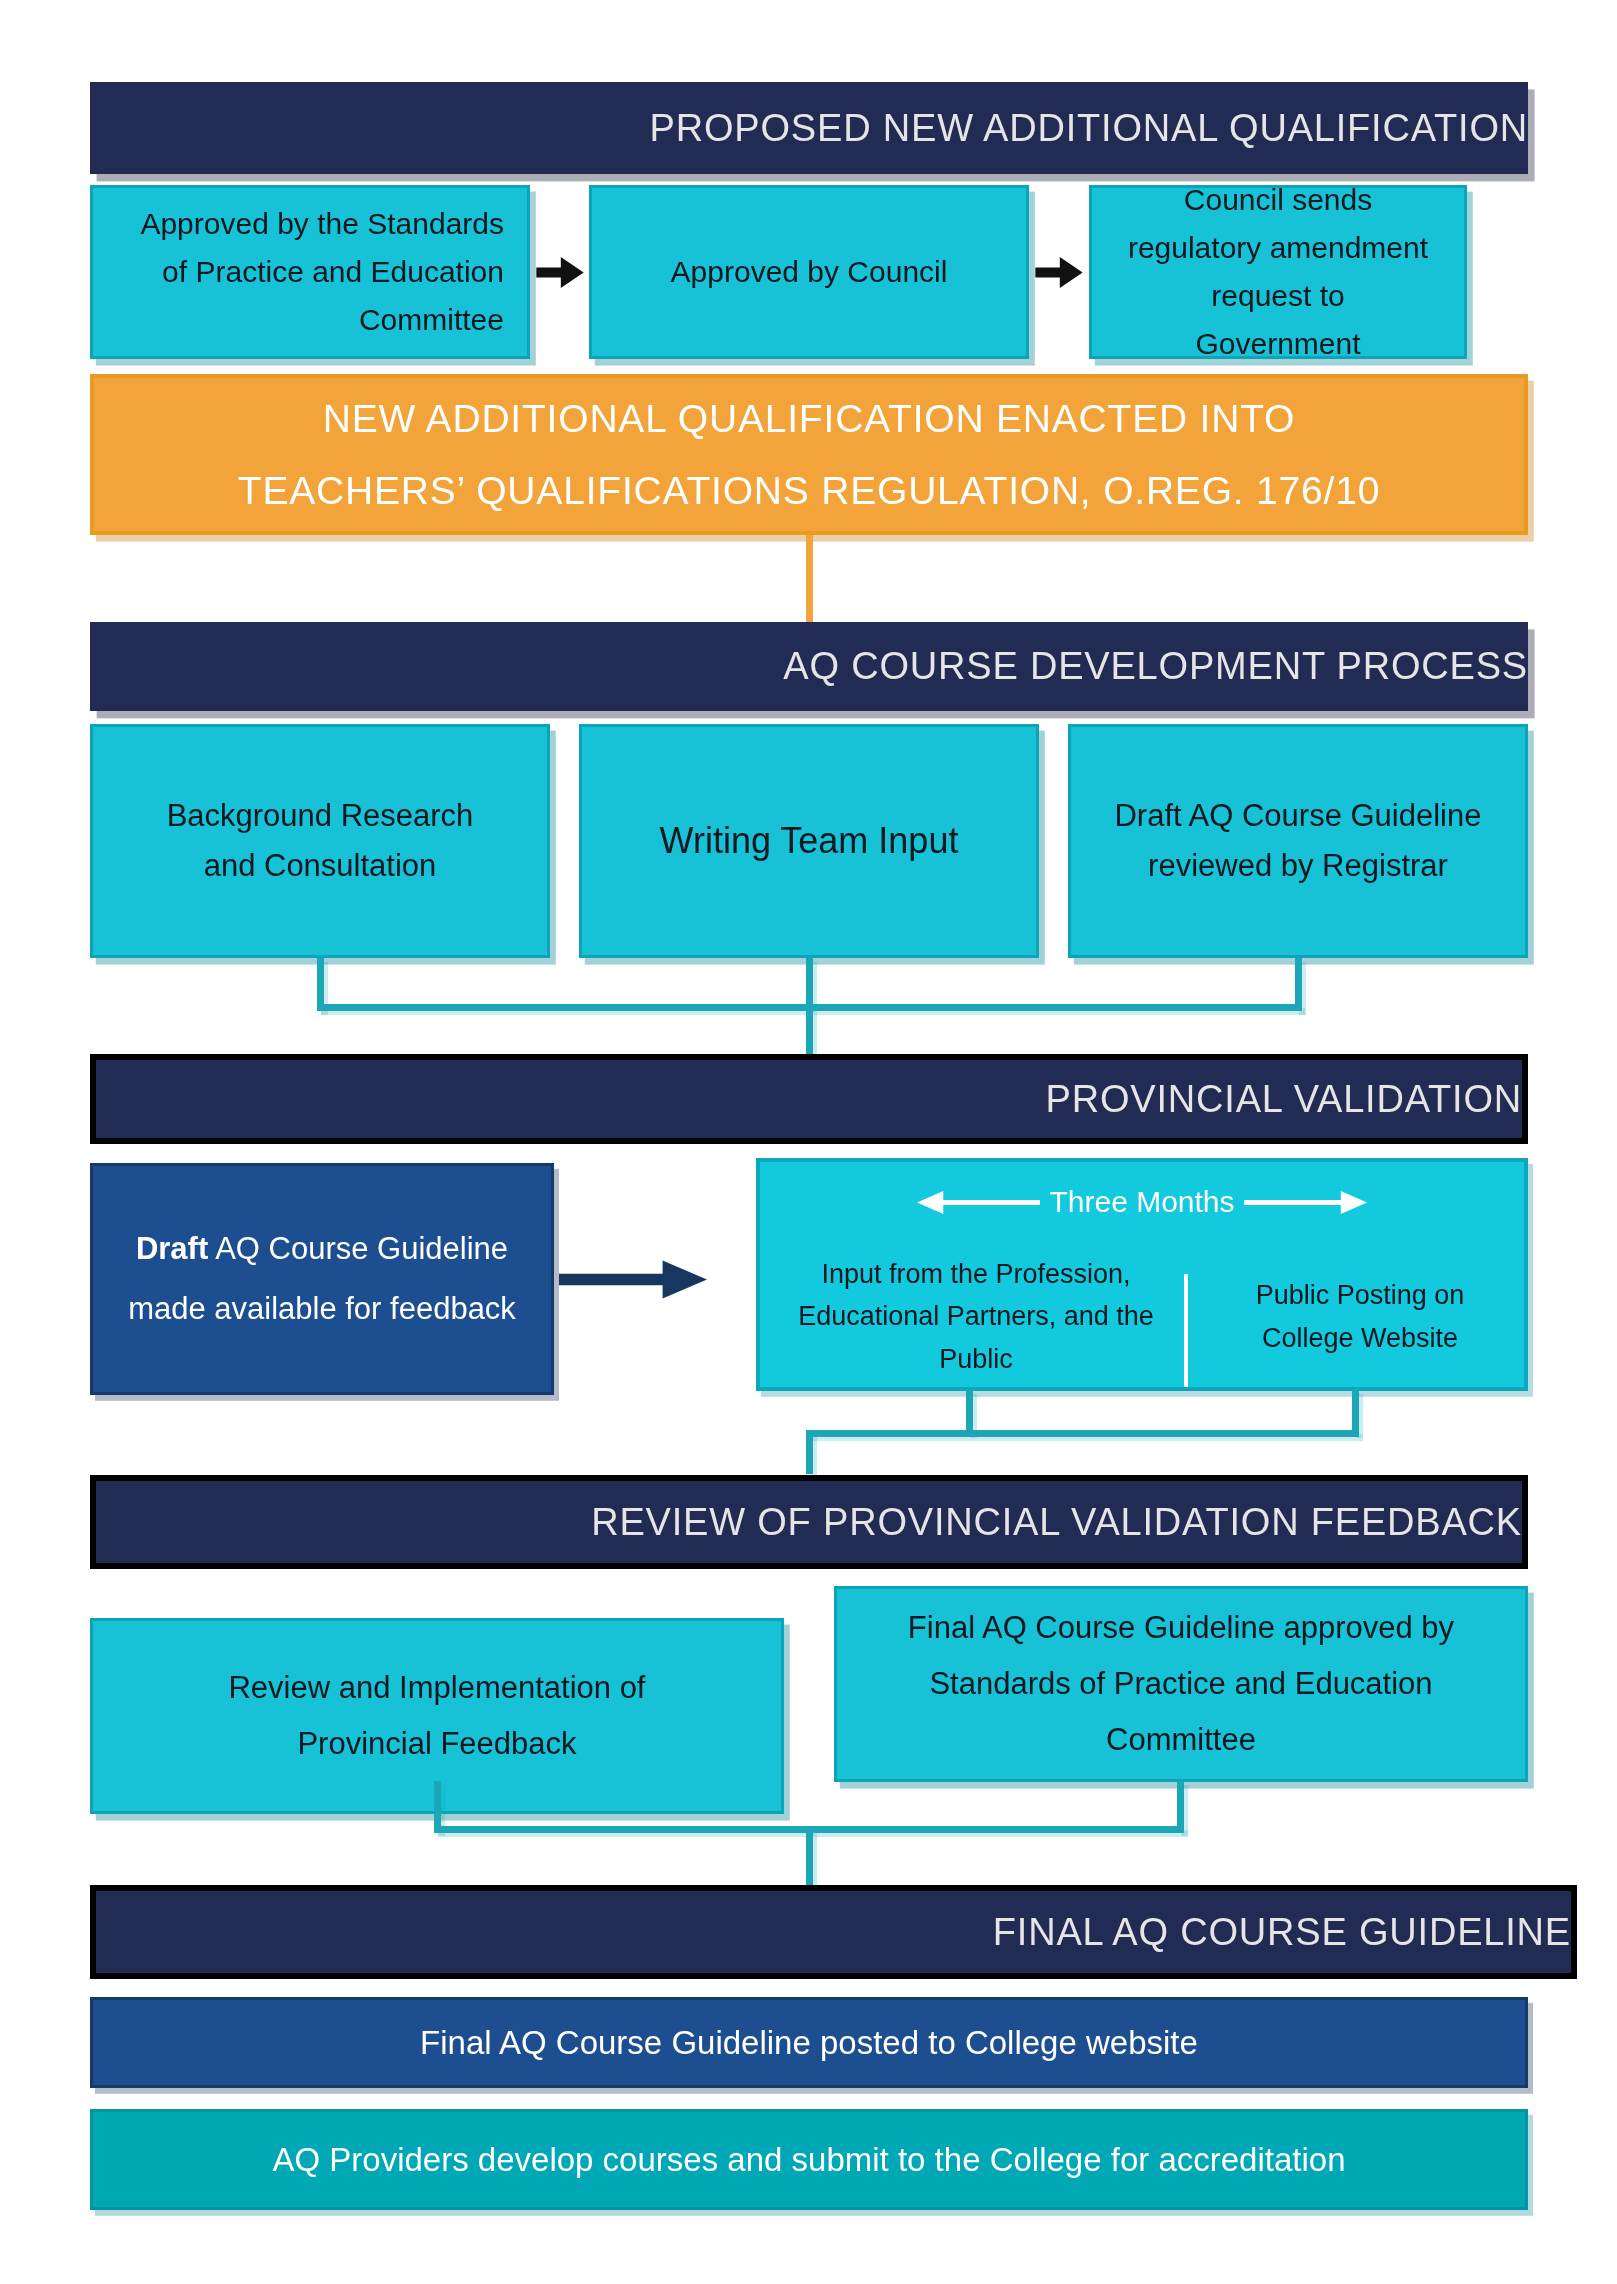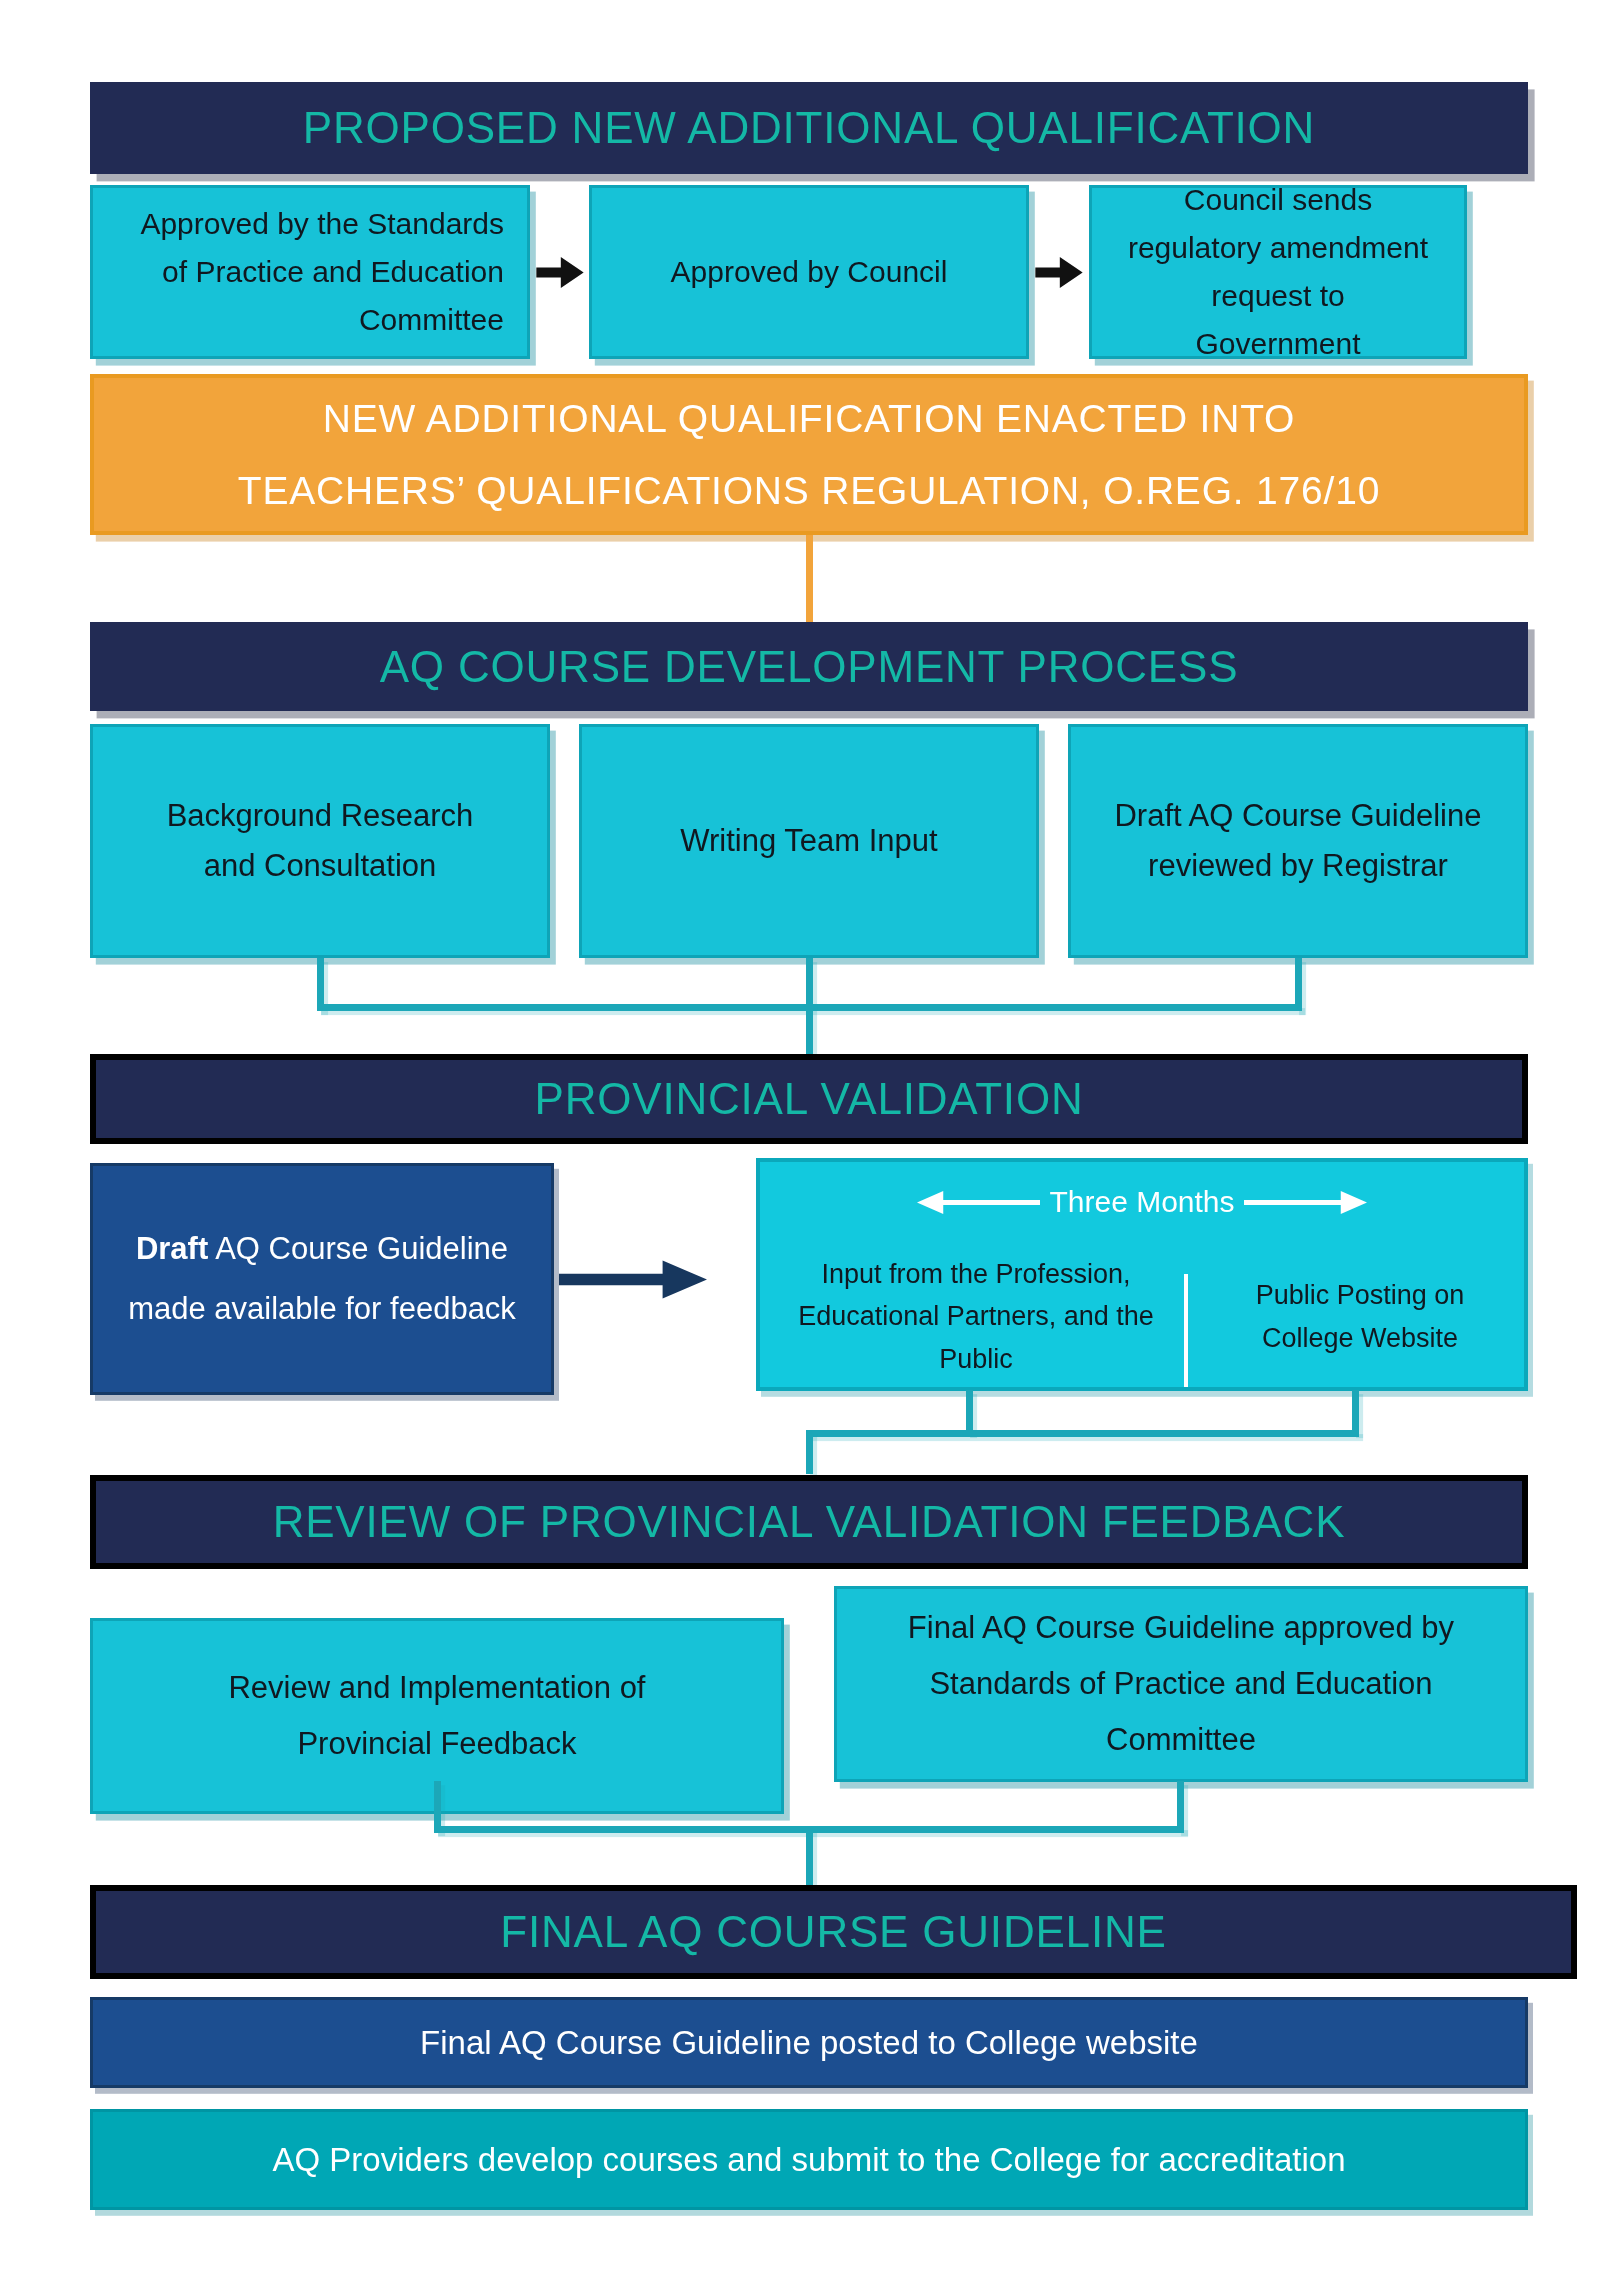--- a/index.html
+++ b/index.html
@@ -24,22 +24,23 @@
   html,body{margin:0;padding:0;}
   body{
     width:1618px;height:2284px;position:relative;background:#ffffff;
     font-family:"Liberation Sans","DejaVu Sans",sans-serif;
     overflow:hidden;
   }
   .abs{position:absolute;box-sizing:border-box;}
   .center{display:flex;align-items:center;justify-content:center;text-align:center;}
   
   .hdr{
-    background:var(--navy);color:#14b8a6;font-size:44px;letter-spacing:0.8px;
+    background:var(--navy);color:#e5e5e5;font-size:38px;letter-spacing:0.8px;
     box-shadow:6.6px 7.4px 0 var(--navy-shadow);
+    justify-content:flex-end;
   }
   .hdr.outlined{border:6.6px solid #000;box-shadow:none;}
   
   .cbox{
     background:var(--cyan);border:3.3px solid var(--cyan-border);color:var(--ink);
     box-shadow:5.8px 6.6px 0 var(--cyan-shadow);
     font-size:30px;line-height:1.6;
   }
   
   .bbox{
@@ -107,21 +108,21 @@
 <div class="abs line-orange" style="left:806px;top:535px;width:6.6px;height:87px;"></div>
 
 <div class="abs center hdr" style="left:90px;top:622px;width:1438px;height:89px;">
   <span>AQ COURSE DEVELOPMENT PROCESS</span>
 </div>
 
 <div class="abs center cbox" style="left:90px;top:724px;width:460px;height:234px;padding:0 45px;font-size:31px;">
   <span>Background Research and Consultation</span>
 </div>
 
-<div class="abs center cbox" style="left:579px;top:724px;width:460px;height:234px;padding:0 33px;font-size:31px;">
+<div class="abs center cbox" style="left:579px;top:724px;width:460px;height:234px;padding:0 33px;font-size:36px;">
   <span>Writing Team Input</span>
 </div>
 
 <div class="abs center cbox" style="left:1068px;top:724px;width:460px;height:234px;padding:0 33px;font-size:31px;">
   <span>Draft AQ Course Guideline reviewed by Registrar</span>
 </div>
 
 <div class="abs line-teal" style="left:317px;top:958px;width:6.6px;height:53px;"></div>
 <div class="abs line-teal" style="left:1295px;top:958px;width:6.6px;height:53px;"></div>
 <div class="abs line-teal" style="left:317px;top:1004px;width:984px;height:6.6px;"></div>

